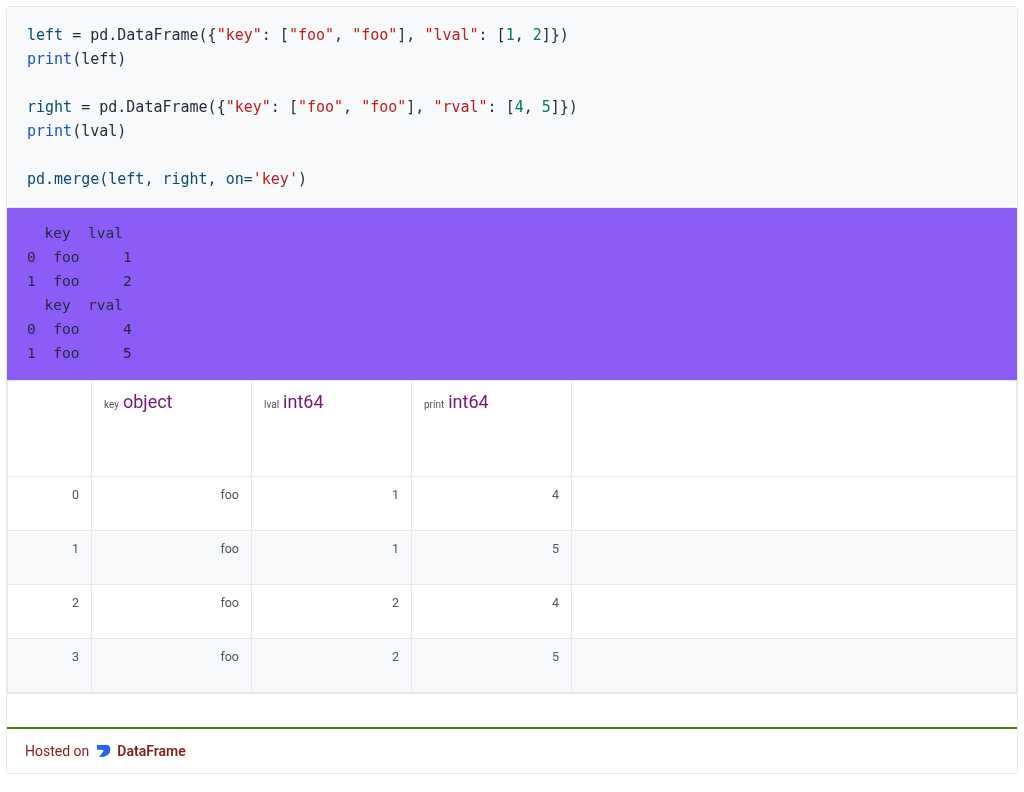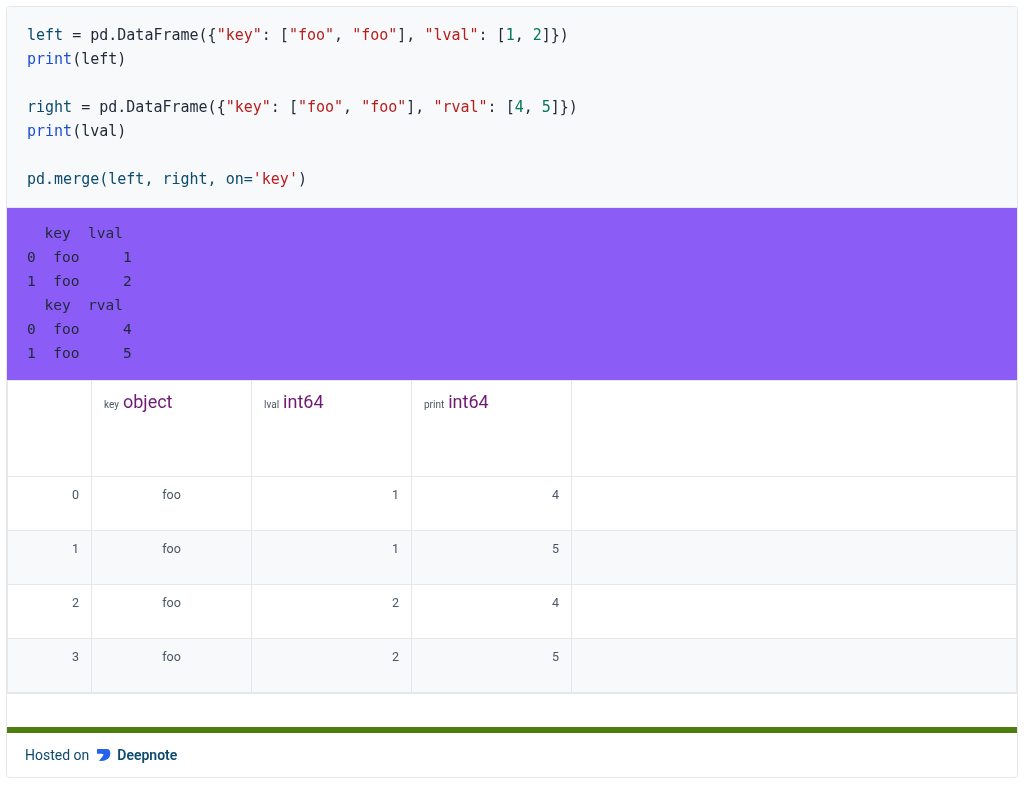--- a/index.html
+++ b/index.html
@@ -71,30 +71,30 @@
   .df-table tbody tr { height: 54px; }
   .df-table tbody tr:nth-child(even) { background: #f7f9fb; }
   .df-table tbody td { }
   .td-inner {
     padding: 10px 12px;
     font-size: 12.5px;
     color: #4b5563;
   }
   .td-index { text-align: right; color: #4b5563; }
   .td-num   { text-align: right; }
-  .td-str   { text-align: center; }
+  .td-str   { text-align: right; }
 
   .footer {
-    border-top: 6px solid #4d7c0f;
+    border-top: 2px solid #4d7c0f;
     padding: 14px 18px;
     display: flex;
     align-items: center;
     gap: 6px;
     font-size: 14px;
-    color: #0c4a6e;
+    color: #7f1d1d;
   }
   .logo-icon {
     width: 16px; height: 16px;
     display: inline-block;
   }
   .brand { font-weight: 600; }
 </style>
 </head>
 <body>
 
@@ -207,16 +207,16 @@
 
   <div style="height:34px;border-top:1px solid #e5e7eb"></div>
 
   <div class="footer">
     <span>Hosted on</span>
     <span class="logo-icon">
       <svg viewBox="0 0 24 24" width="16" height="16">
         <path d="M3 3 L18 3 Q23 3 23 10 Q23 21 6 21 L12 13 Q14 10 10 10 L3 10 Z" fill="#2563eb"></path>
       </svg>
     </span>
-    <span class="brand">Deepnote</span>
+    <span class="brand">DataFrame</span>
   </div>
 
 </div>
 
 </body></html>

